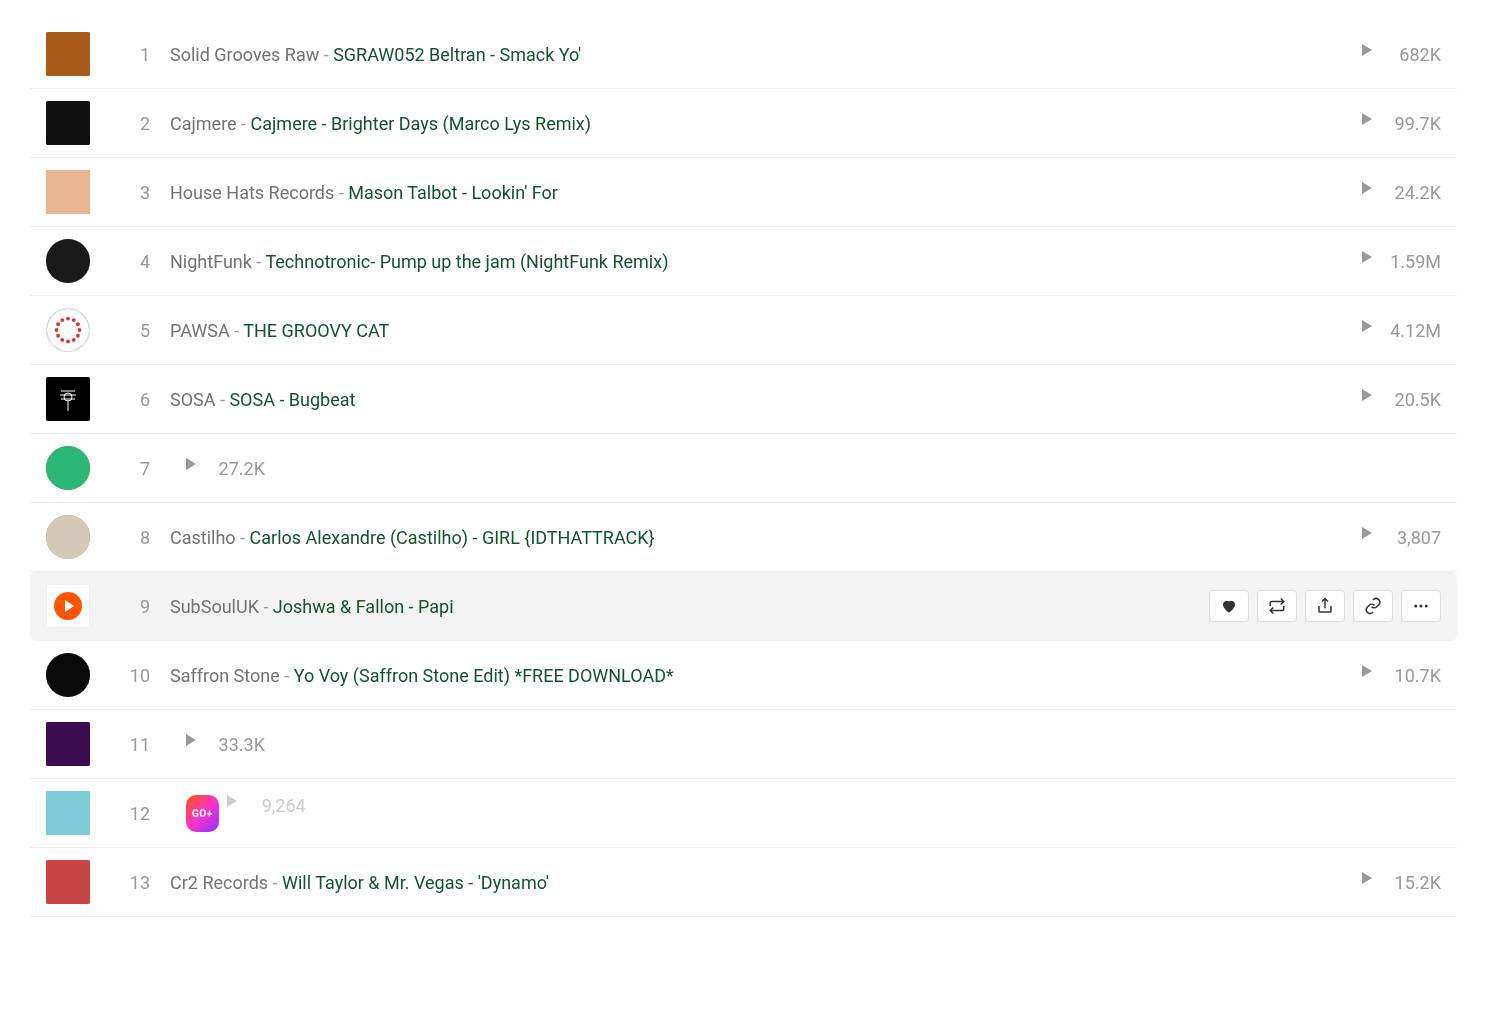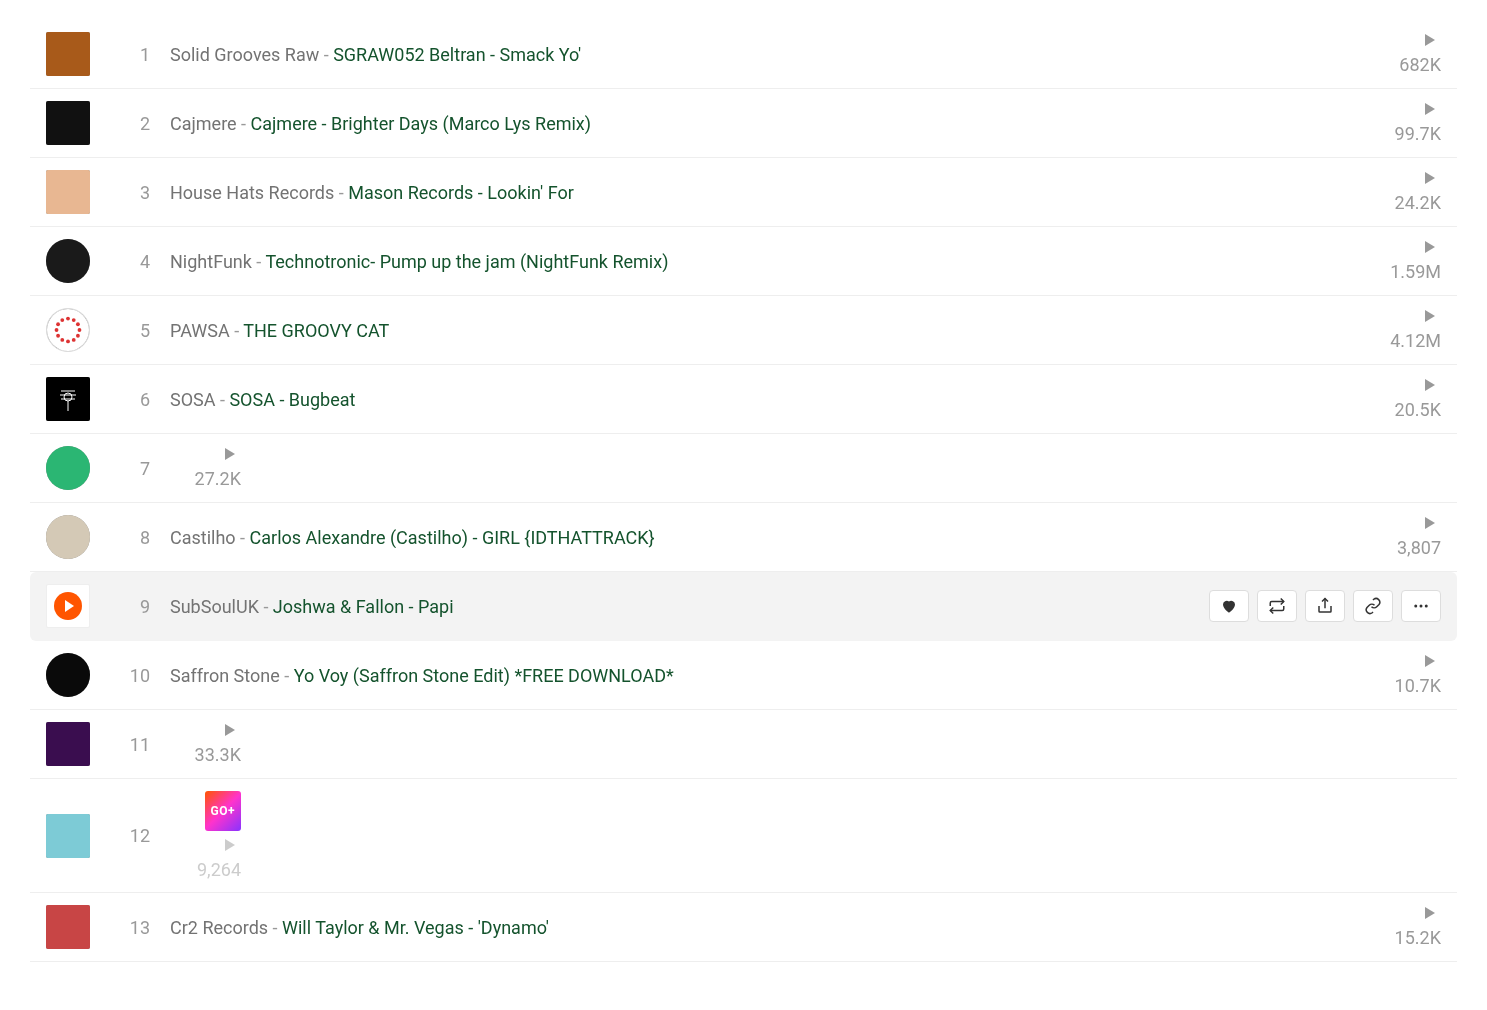--- a/index.html
+++ b/index.html
@@ -51,33 +51,32 @@
   text-overflow: ellipsis;
 }
 .artist {
   color: #737373;
 }
 .sep { color: #999; }
 .track-title { color: #14532d; }
 .dimmed .artist, .dimmed .sep, .dimmed .track-title { color: #ccc; }
 .right-side {
   display: flex;
-  align-items: flex-end;
+  align-items: flex-start;
   gap: 8px;
   flex-shrink: 0;
   margin-left: 16px;
-  flex-direction: column;
 }
 .go-badge {
   background: linear-gradient(135deg, #ff5500, #ff33cc, #8833ff);
   color: #fff;
   font-weight: 700;
-  font-size: 12px;
+  font-size: 10px;
   padding: 13px 6px;
-  border-radius: 3px;
+  border-radius: 10px;
   letter-spacing: 0.5px;
 }
 .play-icon {
   width: 0;
   height: 0;
   border-left: 10px solid #999;
   border-top: 6px solid transparent;
   border-bottom: 6px solid transparent;
   margin-right: 6px;
 }
@@ -148,21 +147,21 @@
         <span class="plays">99.7K</span>
       </div>
     </div>
     <div class="track-row">
       <div class="artwork">
         <svg viewBox="0 0 44 44">
           <rect width="44" height="44" fill="#e8b792"></rect>
         </svg>
       </div>
       <div class="rank">3</div>
-      <div class="title-col"><span class="artist">House Hats Records</span><span class="sep"> - </span><span class="track-title">Mason Records - Lookin' For</span></div>
+      <div class="title-col"><span class="artist">House Hats Records</span><span class="sep"> - </span><span class="track-title">Mason Talbot - Lookin' For</span></div>
       <div class="right-side">
         <div class="play-icon"></div>
         <span class="plays">24.2K</span>
       </div>
     </div>
     <div class="track-row">
       <div class="artwork round">
         <svg viewBox="0 0 44 44">
           <rect width="44" height="44" fill="#1a1a1a"></rect>
         </svg>

